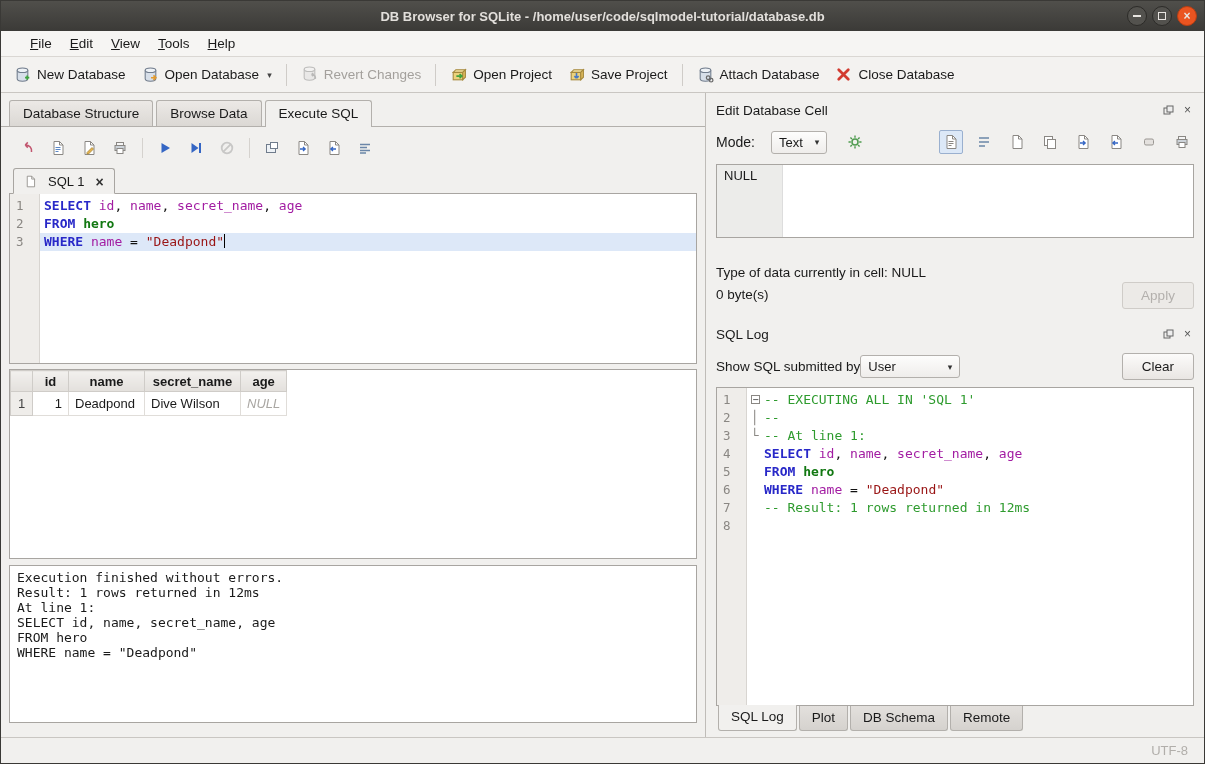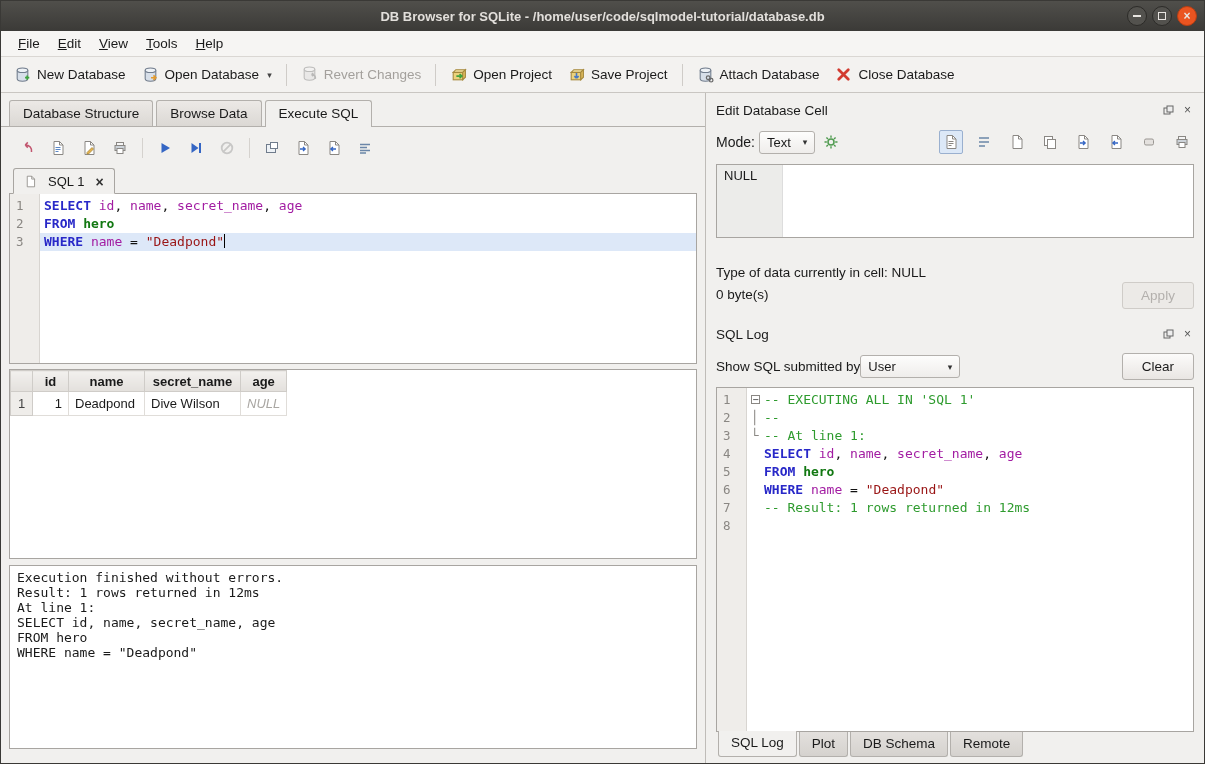--- a/index.html
+++ b/index.html
@@ -10,21 +10,21 @@
   
   .titlebar{height:30px;flex:none;background:linear-gradient(#504f4b,#3b3a37);display:flex;align-items:center;position:relative;color:#e2dfdb;font-weight:bold;font-size:13px}
   .titlebar-title{flex:1;text-align:center;white-space:nowrap;overflow:hidden}
   .win-controls{position:absolute;right:7px;top:5px;display:flex;gap:5px}
   .win-btn{width:20px;height:20px;border-radius:50%;background:#53524e;border:1px solid #2c2b28;display:flex;align-items:center;justify-content:center;color:#e8e5e1;font-size:12px;line-height:1}
   .win-btn.close{background:#ea5420;border-color:#b93e12}
   .min-bar{width:8px;height:2px;background:#e8e5e1}
   .max-box{width:8px;height:8px;border:1px solid #e8e5e1;display:inline-block}
 
   
-  .menubar{height:26px;flex:none;background:#f6f5f3;display:flex;align-items:center;padding-left:8px;border-bottom:1px solid #dad7d3;font-size:13.5px}
+  .menubar{height:26px;flex:none;background:#f6f5f3;display:flex;align-items:center;padding-left:20px;border-bottom:1px solid #dad7d3;font-size:13.5px}
   .menu-item{display:inline-block;padding:4px 9px}
   .menu-item::first-letter{text-decoration:underline}
 
   
   .toolbar{height:36px;flex:none;background:#f3f2f0;border-bottom:1px solid #c9c6c2;display:flex;align-items:center;padding:0 6px;gap:2px;font-size:13.5px}
   .tb-btn{display:flex;align-items:center;gap:6px;padding:5px 7px;border-radius:3px}
   .tb-btn.disabled{color:#a3a09c}
   .disabled-ic{filter:grayscale(1);opacity:.45}
   .tb-sep{width:1px;height:22px;background:#cfccc8;margin:0 5px}
   .dd-arrow{font-size:9px;color:#444;margin-left:2px}
@@ -79,21 +79,21 @@
   td.num{text-align:right}
   td.nullv{color:#a9a6a2;font-style:italic}
 
   .message-box{flex:1;min-height:0;border:1px solid #a8a5a1;background:#fff;margin-top:6px;padding:4px 7px;line-height:15px;white-space:pre-line;overflow:hidden}
 
   
   .dock-header{display:flex;align-items:center;height:22px;flex:none}
   .dock-title{flex:1;font-size:13.5px}
   .dock-icons{display:flex;gap:6px;align-items:center}
   .mini-icon{width:13px;height:13px;display:flex;align-items:center;justify-content:center;color:#555;font-size:12px;line-height:1}
-  .editcell-toolbar{height:34px;flex:none;display:flex;align-items:center;gap:4px;margin-top:4px}
+  .editcell-toolbar{height:34px;flex:none;display:flex;align-items:center;gap:16px;margin-top:4px}
   .combo{display:flex;align-items:center;border:1px solid #b3b0ac;background:linear-gradient(#fdfdfc,#efedeb);border-radius:3px;padding:3px 7px;font-size:13px;gap:12px}
   .combo .arrow{font-size:9px;color:#333}
   .cell-icons{margin-left:auto;display:flex;gap:9px;align-items:center}
   .cell-editor{height:74px;flex:none;border:1px solid #a8a5a1;background:#fff;display:flex;margin-top:5px}
   .cell-gutter{width:66px;flex:none;background:#ececea;border-right:1px solid #ddd;padding:3px 0 0 7px;font-size:13px}
   .type-row{display:flex;flex:none;margin-top:27px;align-items:flex-end}
   .type-texts{flex:1}
   .type-line{font-size:13.5px;height:22px}
   .btn{width:72px;height:27px;border:1px solid #b3b0ac;border-radius:3px;background:linear-gradient(#fcfbfa,#e9e6e3);text-align:center;line-height:25px;font-size:13.5px}
   .btn.disabled{background:#eceae7;border-color:#cfccc8;color:#b3b0ad}
@@ -482,14 +482,17 @@
       <div class="bottom-tabs">
         <div class="btab active">SQL Log</div>
         <div class="btab">Plot</div>
         <div class="btab">DB Schema</div>
         <div class="btab">Remote</div>
       </div>
 
     </div>
   </div>
 
+  <div class="statusbar">
+    <span>UTF-8</span>
+  </div>
 
 </div>
 
 </body></html>

